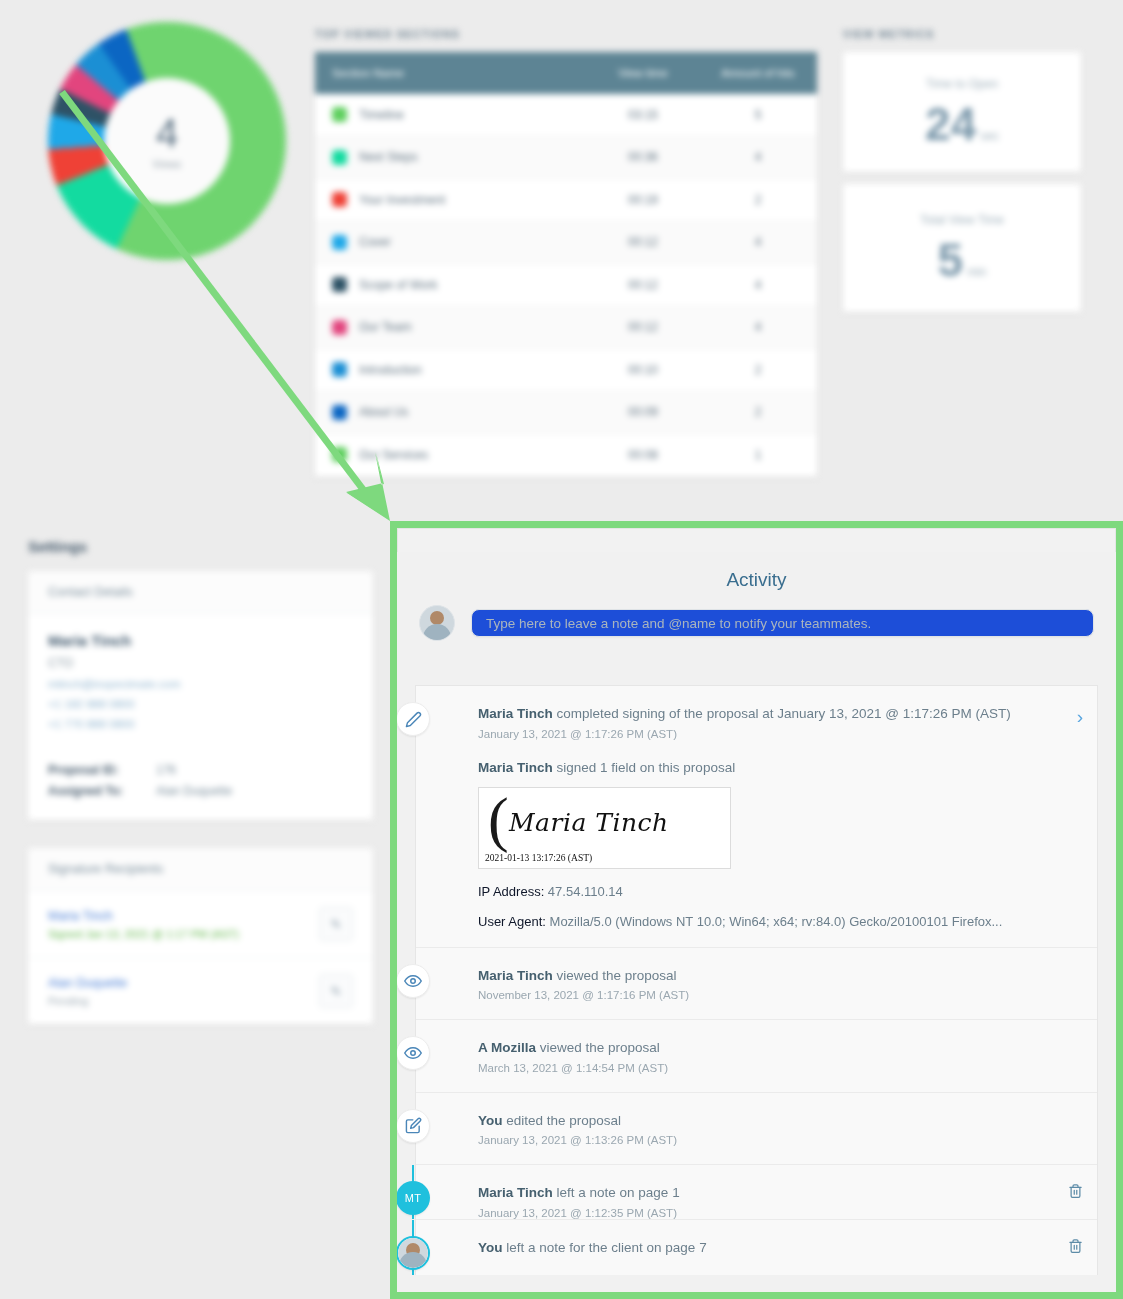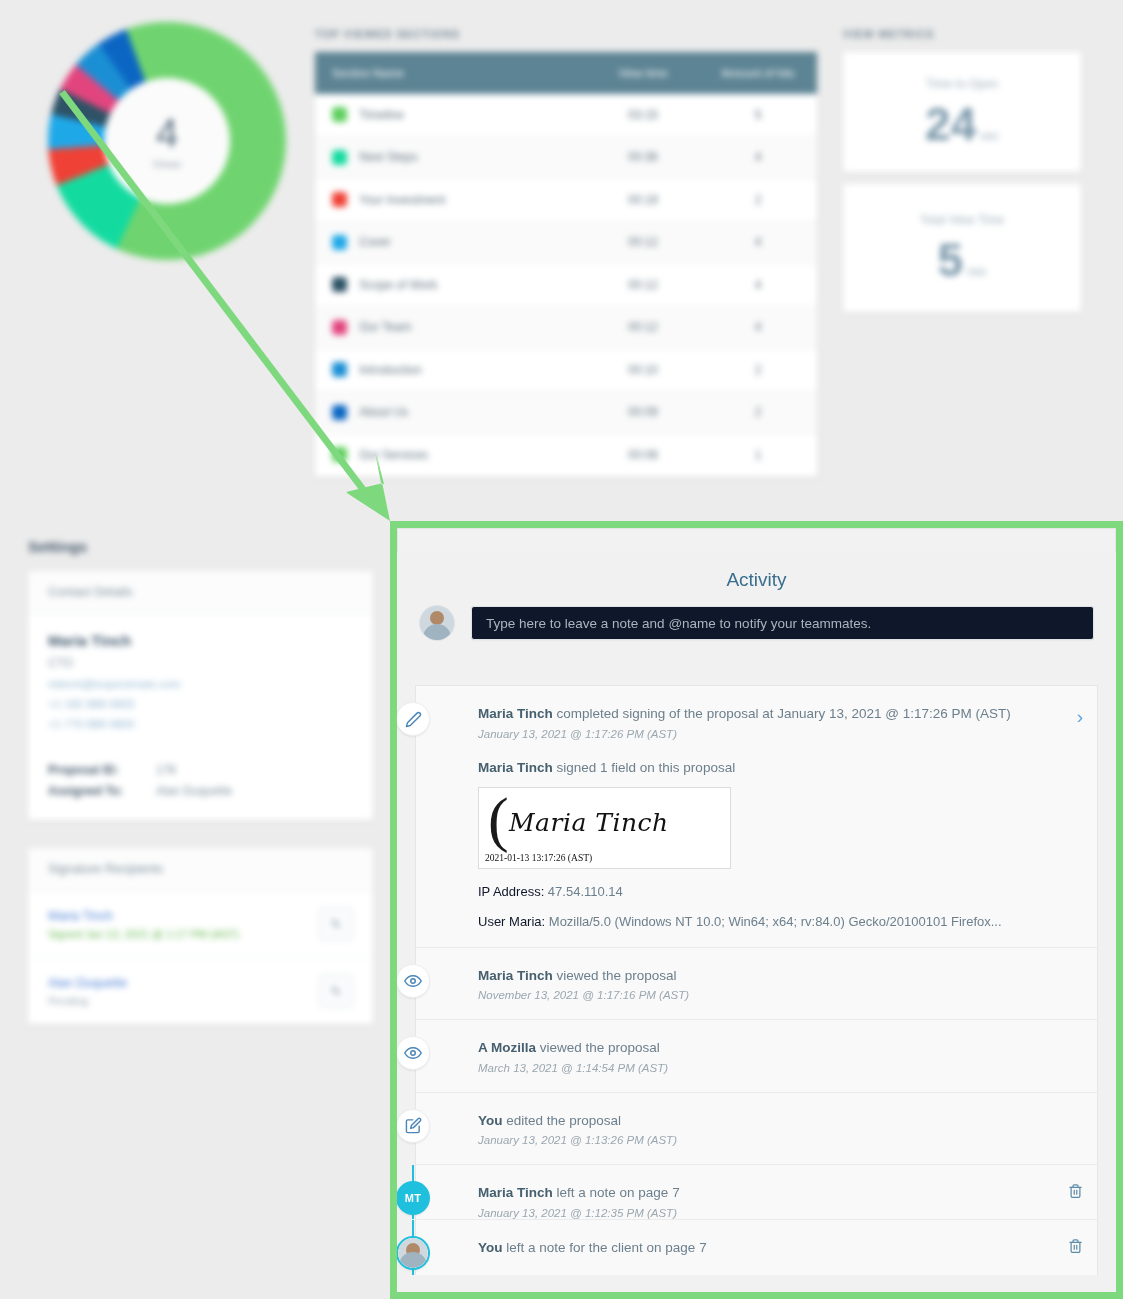--- a/index.html
+++ b/index.html
@@ -98,40 +98,40 @@
   
   #activity-inner { position: absolute; left: 0; top: 0; width: 719px; height: 764px; background: #f1f1f1; margin-top: 24px; }
   #activity-title { text-align: center; font-size: 19px; color: #3a6e8f; padding: 17px 0 14px; font-weight: 400; }
   #note-row { display: flex; align-items: center; gap: 16px; padding: 0 22px 0 22px; }
   .avatar { width: 36px; height: 36px; border-radius: 50%; flex: none; overflow: hidden;
             border: 1px solid #dfe4e8; background: #cfd8de; position: relative; }
   .avatar .head { position: absolute; left: 50%; top: 5px; transform: translateX(-50%);
                   width: 14px; height: 14px; border-radius: 50%; background: #b08968; }
   .avatar .body { position: absolute; left: 50%; bottom: 0; transform: translateX(-50%);
                   width: 28px; height: 16px; border-radius: 14px 14px 0 0; background: #9fb3c0; }
-  #note-input { flex: 1; height: 34px; background: #0f172a; border: 1px solid #dfe3e6; border-radius: 3px;
+  #note-input { flex: 1; height: 28px; background: #1d4ed8; border: 1px solid #dfe3e6; border-radius: 8px;
                 display: flex; align-items: center; padding: 0 14px; font-size: 13.5px; color: #aab5bd;
                 box-shadow: 0 1px 2px rgba(0,0,0,.04); }
 
   #feed { margin: 44px 18px 0 18px; background: #f9f9f9; border: 1px solid #e6e6e6; border-bottom: none; position: relative; }
   .entry { position: relative; padding: 18px 42px 18px 62px; border-bottom: 1px solid #ebebeb; }
   .entry:last-child { border-bottom: none; }
   .ico {
     position: absolute; left: -20px; top: 16px; width: 34px; height: 34px; border-radius: 50%;
     background: #fff; border: 1px solid #ececec; display: flex; align-items: center; justify-content: center;
     box-shadow: 0 1px 2px rgba(0,0,0,.07); z-index: 3;
   }
   .ico svg { display: block; }
-  .ico.badge { background: #1fc0dd; border: none; color: #fff; font-size: 11px; font-weight: 700; letter-spacing: .3px; }
+  .ico.badge { background: #1fc0dd; border: none; color: #fff; font-size: 11px; font-weight: 400; letter-spacing: .3px; }
   .ico.photo { padding: 0; overflow: hidden; border: 2px solid #1fc0dd; }
   .ico.photo .avatar { width: 100%; height: 100%; border: none; }
   .tline { position: absolute; left: -4px; top: 0; bottom: 0; width: 2px; background: #1fc0dd; z-index: 1; }
   .etitle { font-size: 13.5px; color: #6c7f8c; line-height: 1.45; }
   .etitle b { color: #46606f; font-weight: 700; }
-  .etime { font-size: 11.5px; color: #9aa7b0; font-style: italic; margin-top: 4px; }
+  .etime { font-size: 11.5px; color: #9aa7b0; margin-top: 4px; }
   .chev { position: absolute; right: 14px; top: 20px; color: #59a6e0; font-size: 19px; }
   .trash { position: absolute; right: 14px; top: 18px; }
   .signed-line { font-size: 13.5px; color: #6c7f8c; margin-top: 20px; }
   .signed-line b { color: #46606f; font-weight: 700; }
   #sigbox { margin-top: 12px; width: 253px; height: 82px; background: #fff; border: 1px solid #dcdcdc; position: relative; }
   #sigbracket { position: absolute; left: 9px; top: 7px; font-size: 62px; line-height: .78; color: #1a1a1a; font-family: "Liberation Serif", serif; }
   #signame { position: absolute; left: 30px; top: 20px; font-family: "DejaVu Serif", serif; font-style: italic;
              font-size: 25px; color: #111; letter-spacing: .5px; }
   #sigdate { position: absolute; left: 6px; bottom: 5px; font-family: Liberation Serif, serif; font-size: 9.5px; color: #111; }
   .meta-line { font-size: 13px; color: #6c7f8c; margin-top: 15px; }
@@ -327,21 +327,21 @@
             </span>
             <div class="etitle"><b>Maria Tinch</b><span> completed signing of the proposal at January 13, 2021 @ 1:17:26 PM (AST)</span></div>
             <div class="etime">January 13, 2021 @ 1:17:26 PM (AST)</div>
             <div class="signed-line"><b>Maria Tinch</b><span> signed 1 field on this proposal</span></div>
             <div id="sigbox">
               <div id="sigbracket">(</div>
               <div id="signame">Maria Tinch</div>
               <div id="sigdate">2021-01-13 13:17:26 (AST)</div>
             </div>
             <div class="meta-line"><b>IP Address:</b><span> 47.54.110.14</span></div>
-            <div class="meta-line"><b>User Maria:</b><span> Mozilla/5.0 (Windows NT 10.0; Win64; x64; rv:84.0) Gecko/20100101 Firefox...</span></div>
+            <div class="meta-line"><b>User Agent:</b><span> Mozilla/5.0 (Windows NT 10.0; Win64; x64; rv:84.0) Gecko/20100101 Firefox...</span></div>
             <span class="chev">›</span>
           </div>
           <div class="entry">
             <span class="ico">
               <svg width="18" height="18" viewBox="0 0 24 24" fill="none" stroke="#4a86b8" stroke-width="2" stroke-linecap="round" stroke-linejoin="round">
                 <path d="M1 12s4-7 11-7 11 7 11 7-4 7-11 7S1 12 1 12z"></path>
                 <circle cx="12" cy="12" r="3"></circle>
               </svg>
             </span>
             <div class="etitle"><b>Maria Tinch</b><span> viewed the proposal</span></div>
@@ -363,21 +363,21 @@
                 <path d="M11 4H4a2 2 0 0 0-2 2v14a2 2 0 0 0 2 2h14a2 2 0 0 0 2-2v-7"></path>
                 <path d="M18.5 2.5a2.12 2.12 0 0 1 3 3L12 15l-4 1 1-4 9.5-9.5z"></path>
               </svg>
             </span>
             <div class="etitle"><b>You</b><span> edited the proposal</span></div>
             <div class="etime">January 13, 2021 @ 1:13:26 PM (AST)</div>
           </div>
           <div class="entry note">
             <span class="tline"></span>
             <span class="ico badge">MT</span>
-            <div class="etitle"><b>Maria Tinch</b><span> left a note on page 7</span></div>
+            <div class="etitle"><b>Maria Tinch</b><span> left a note on page 1</span></div>
             <div class="etime">January 13, 2021 @ 1:12:35 PM (AST)</div>
             <span class="trash"><svg width="15" height="16" viewBox="0 0 24 24" fill="none" stroke="#5d8ca8" stroke-width="2" stroke-linecap="round" stroke-linejoin="round">
                 <polyline points="3 6 5 6 21 6"></polyline>
                 <path d="M19 6v14a2 2 0 0 1-2 2H7a2 2 0 0 1-2-2V6m3 0V4a2 2 0 0 1 2-2h4a2 2 0 0 1 2 2v2"></path>
                 <line x1="10" y1="11" x2="10" y2="17"></line>
                 <line x1="14" y1="11" x2="14" y2="17"></line>
               </svg></span>
           </div>
           <div class="entry last">
             <span class="tline"></span>

